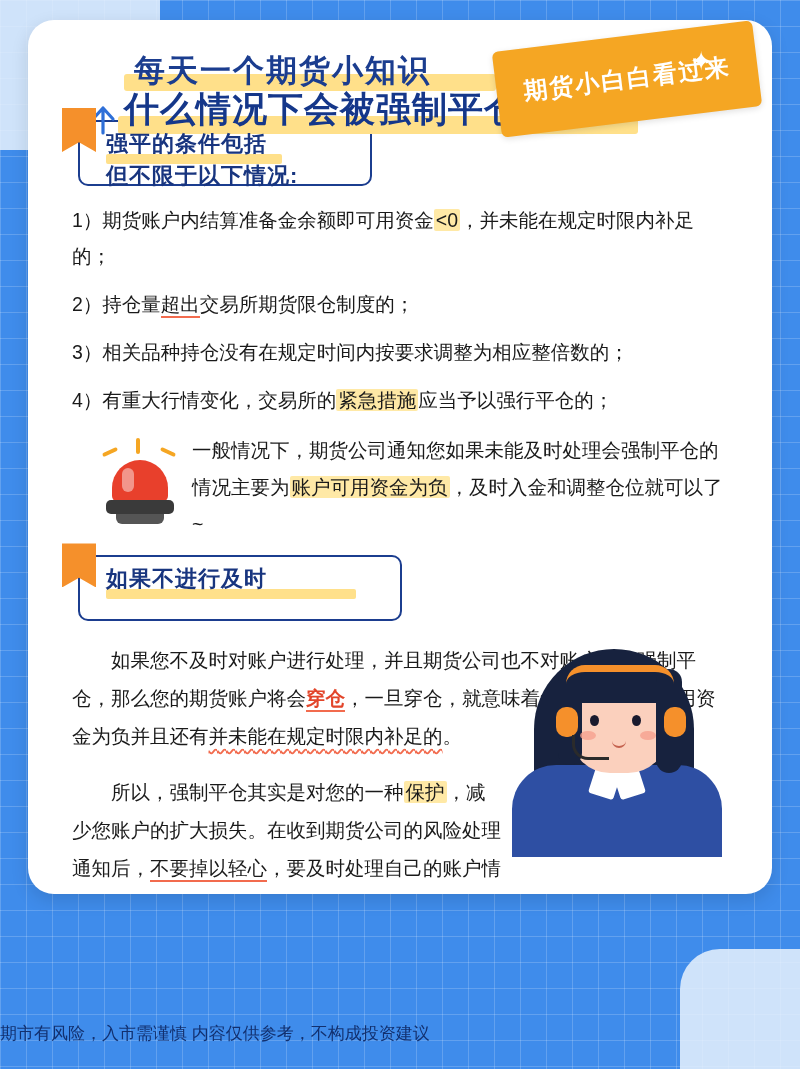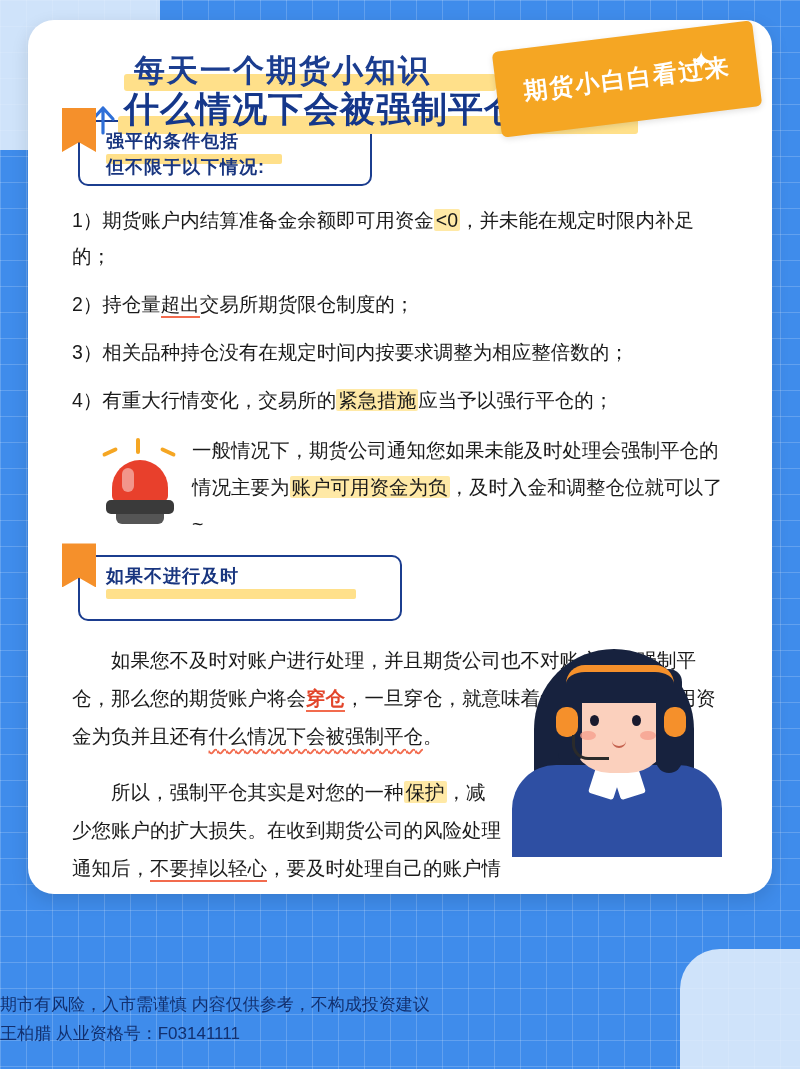--- a/index.html
+++ b/index.html
@@ -78,21 +78,21 @@
     position:absolute;left:12px;top:0;width:290px;height:62px;
     border:2px solid #1b3d8f;border-radius:10px;background:#fff;
   }
   .sec-flag{
     position:absolute;left:-4px;top:-12px;width:34px;height:44px;
     background:#f5902b;z-index:3;
     clip-path:polygon(0 0,100% 0,100% 100%,50% 78%,0 100%);
   }
   .sec-txt{
     position:absolute;left:40px;top:8px;z-index:4;
-    font-size:18px;font-weight:bold;color:#18357f;line-height:1.45;
+    font-size:22px;font-weight:bold;color:#18357f;line-height:1.45;
     letter-spacing:1px;
   }
   .sec-underline{
     position:absolute;left:40px;top:34px;width:176px;height:10px;
     background:#ffe08a;border-radius:2px;z-index:2;
   }
   
   .list{margin:18px 44px 0 44px;font-size:19.5px;color:#1a1a1a;line-height:1.85;}
   .list p{margin:12px 0 2px 0;}
   .hl-y{background:#ffe9a6;padding:0 2px;border-radius:2px;}
@@ -221,21 +221,21 @@
   <div class="sec" style="margin-top:12px;width:330px;">
     <div class="sec-box" style="width:320px;"></div>
     <div class="sec-underline" style="width:250px;"></div>
     <div class="sec-flag"></div>
     <div class="sec-txt">
       <div>如果不进行及时</div>
     </div>
   </div>
 
   <div class="para indent" style="margin-top:22px;">
-    如果您不及时对账户进行处理，并且期货公司也不对账户进行强制平仓，那么您的期货账户将会<span class="ul-r" style="color:#e2452a;font-weight:bold;">穿仓</span>，一旦穿仓，就意味着您的账户不但可用资金为负并且还有<span class="wavy">什么情况下会被强制平仓</span>。
+    如果您不及时对账户进行处理，并且期货公司也不对账户进行强制平仓，那么您的期货账户将会<span class="ul-r" style="color:#e2452a;font-weight:bold;">穿仓</span>，一旦穿仓，就意味着您的账户不但可用资金为负并且还有<span class="wavy">并未能在规定时限内补足的</span>。
   </div>
 
   <div class="para indent" style="margin-top:17px;width:430px;">
     所以，强制平仓其实是对您的一种<span class="hl-y">保护</span>，减少您账户的扩大损失。在收到期货公司的风险处理通知后，<span class="ul-r">不要掉以轻心</span>，要及时处理自己的账户情况哟~
   </div>
 
   <div class="girl">
     <div class="g-hairback"></div>
     <div class="g-body"></div>
     <div class="g-neck"></div>
@@ -253,14 +253,13 @@
     <div class="g-blush l"></div>
     <div class="g-blush r"></div>
     <div class="g-mouth"></div>
     <div class="g-mic"></div>
   </div>
 
 </div>
 
 <div class="footer">
   <div>期市有风险，入市需谨慎  内容仅供参考，不构成投资建议</div>
-  <div>王柏腊 从业资格号：F03141111</div>
 </div>
 
 </body></html>

